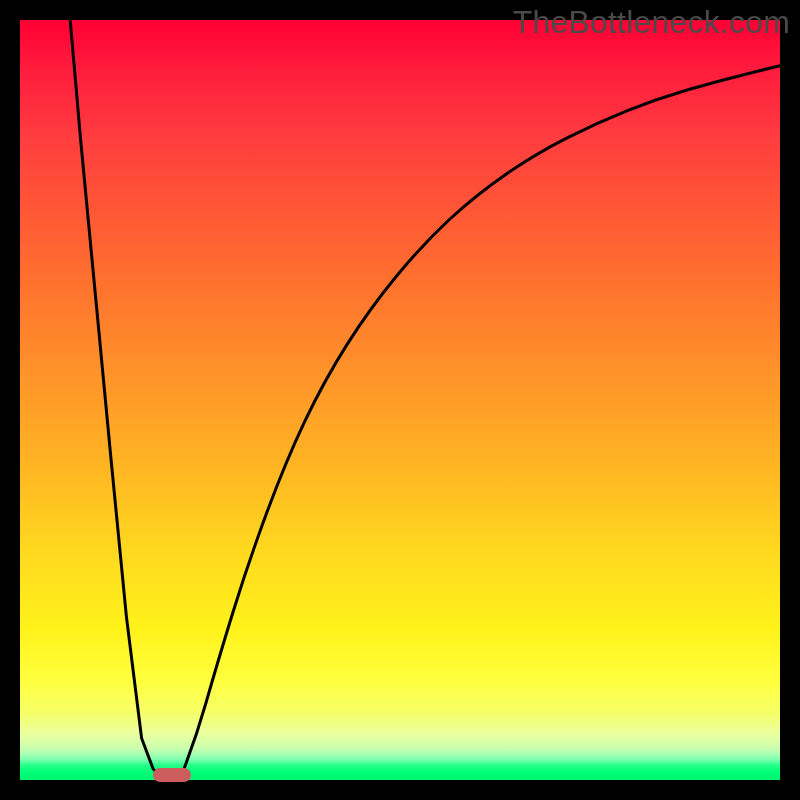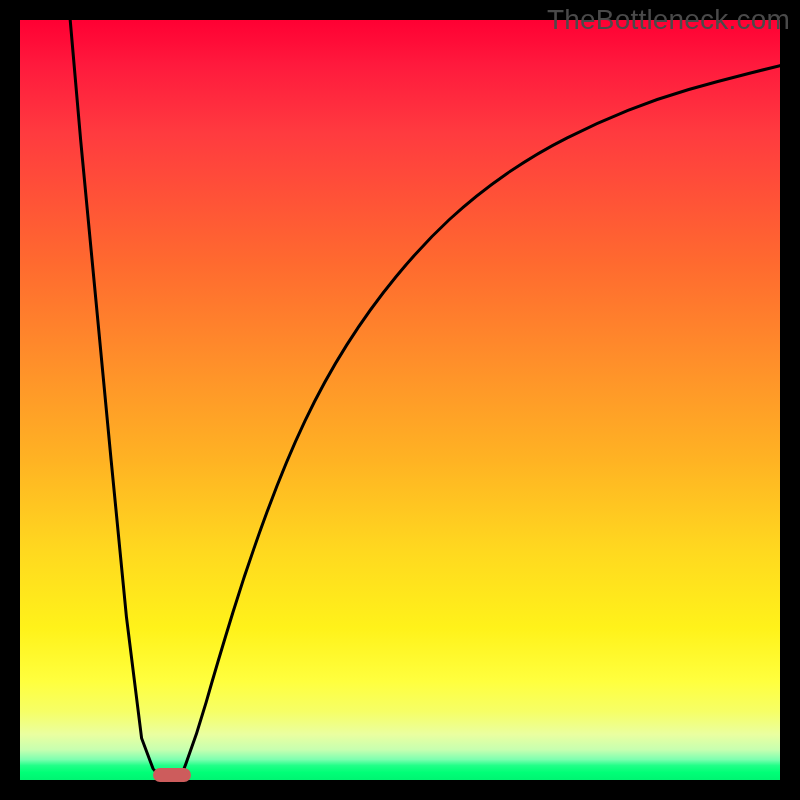--- a/index.html
+++ b/index.html
@@ -15,21 +15,21 @@
     position: relative;
     width: 800px;
     height: 800px;
     background: #000;
   }
   .watermark {
     position: absolute;
     top: 4px;
     right: 10px;
     color: #4a4a4a;
-    font-size: 28px;
+    font-size: 32px;
     font-weight: 400;
     letter-spacing: 0.2px;
     z-index: 5;
   }
   .plot-frame {
     position: absolute;
     left: 20px;
     top: 20px;
     width: 760px;
     height: 760px;

